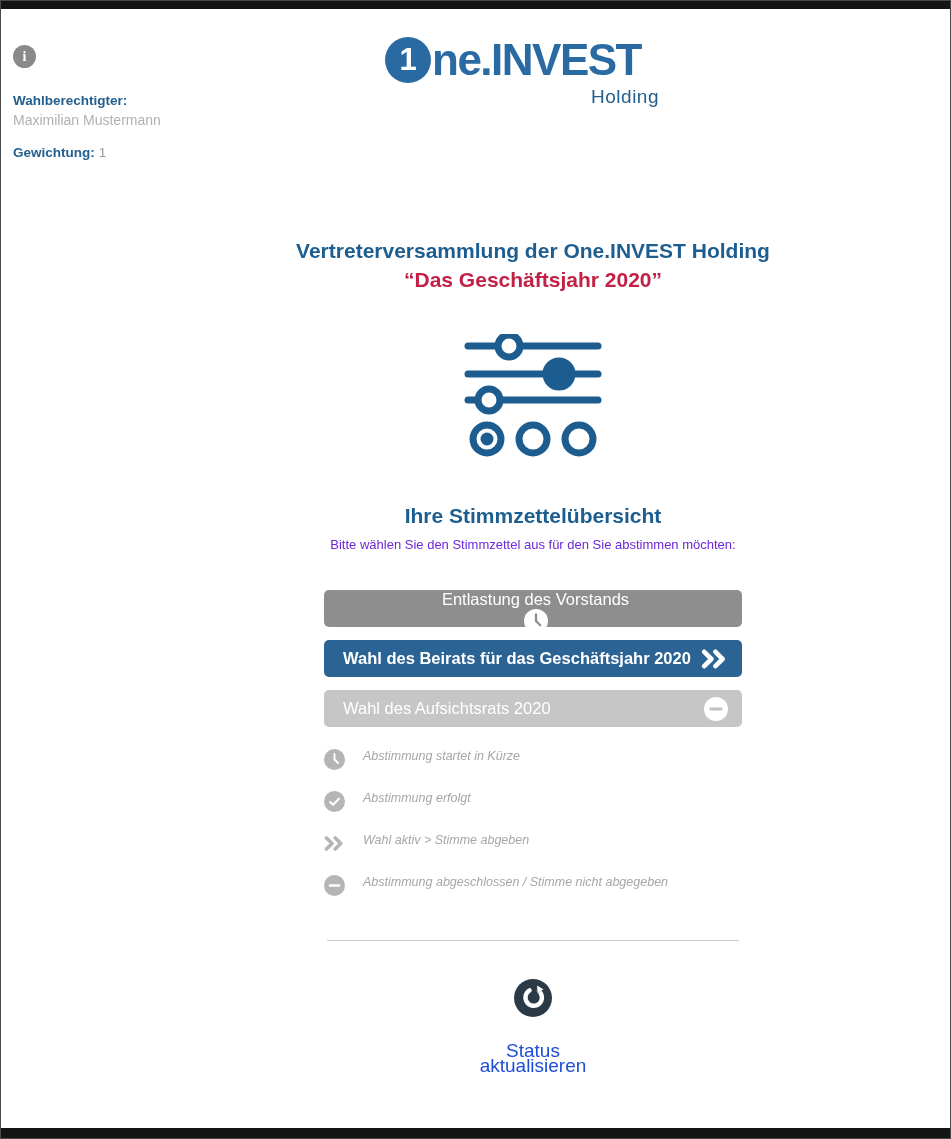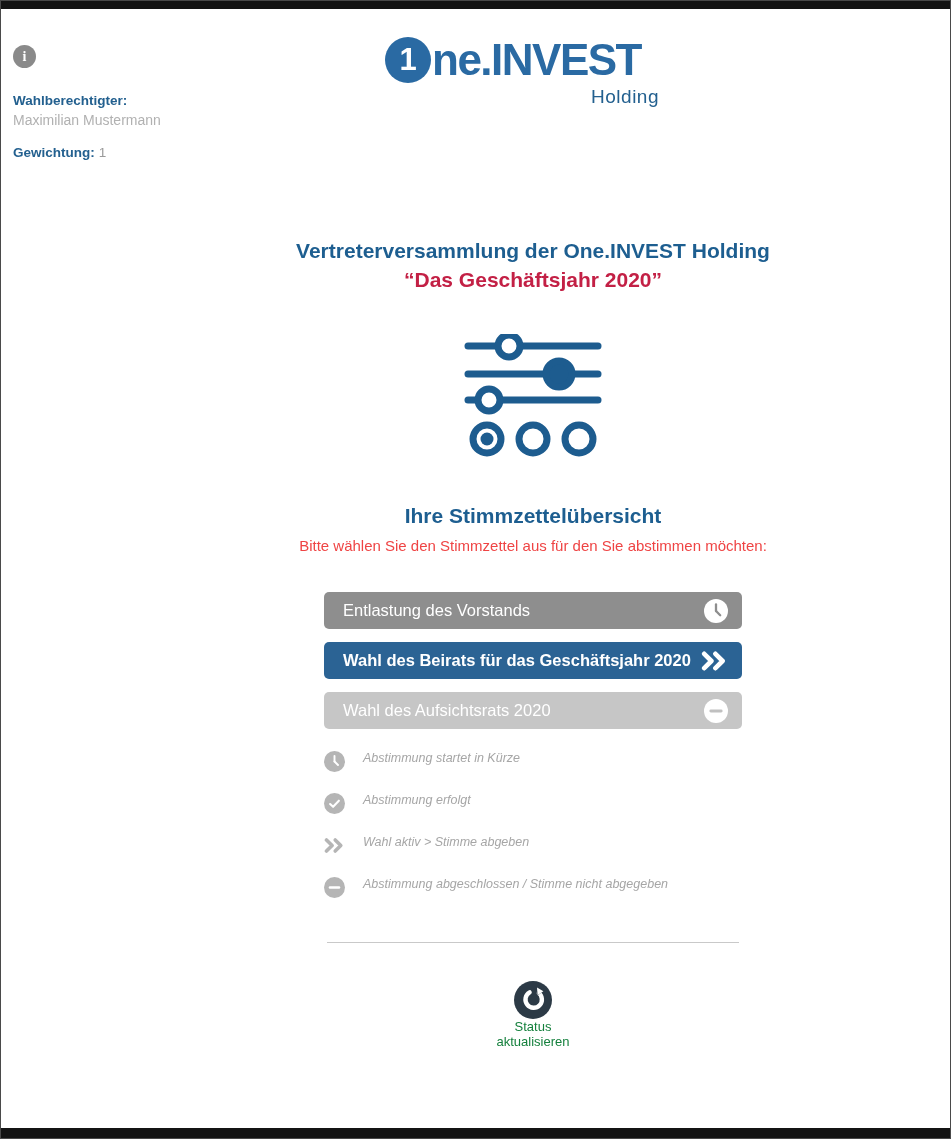--- a/index.html
+++ b/index.html
@@ -48,47 +48,47 @@
     text-align: right; font-size: 19px; color: #23608f;
     margin-top: 3px; padding-right: 6px; letter-spacing: 0.5px;
   }
 
   
   .content { position: absolute; left: 212px; top: 0; width: 640px; text-align: center; }
   .page-title { margin-top: 238px; font-size: 21px; font-weight: bold; color: #1d5e90; }
   .page-subtitle { margin-top: 5px; font-size: 21px; font-weight: bold; color: #c32045; }
   .sliders-wrap { margin-top: 42px; height: 126px; }
   .section-heading { margin-top: 44px; font-size: 21px; font-weight: bold; color: #1d5e90; }
-  .instruction { margin-top: 9px; font-size: 15px; color: #ef4444; }
+  .instruction { margin-top: 9px; font-size: 13px; color: #6d28d9; }
 
   .ballot-stack { width: 418px; margin: 38px auto 0 auto; }
   .ballot-btn {
     width: 100%; height: 37px; border: none; border-radius: 5px;
     display: flex; align-items: center; justify-content: space-between;
     padding: 0 14px 0 19px; margin-bottom: 13px;
     color: #fff; font-size: 16.5px; font-family: "Liberation Sans", sans-serif;
     cursor: pointer; text-align: left;
   }
   .ballot-btn .lbl { white-space: nowrap; }
-  .status-pending { background: #8e8e8e; }
+  .status-pending { background: #8e8e8e; flex-direction: column; }
   .status-voted   { background: #17993d; }
   .status-active  { background: #2b6394; font-weight: bold; }
   .status-closed  { background: #c6c6c6; }
   .ballot-icon { flex: 0 0 auto; display: flex; align-items: center; }
 
   .legend { width: 418px; margin: 22px auto 0 auto; text-align: left; }
   .legend-row { display: flex; align-items: flex-start; margin-bottom: 21px; height: 21px; }
   .legend-ic { width: 21px; height: 21px; flex: 0 0 auto; display: flex; align-items: center; }
   .legend-txt { margin-left: 18px; font-size: 12.5px; font-style: italic; color: #a6a6a6; }
 
   .divider { width: 412px; margin: 44px auto 0 auto; border-top: 1px solid #c9c9c9; height: 0; }
 
   .refresh-block { margin: 38px auto 0 auto; width: 160px; cursor: pointer; }
   .refresh-circle { display: flex; justify-content: center; }
-  .refresh-label { margin-top: 0; font-size: 13px; color: #15803d; line-height: 15px; }
+  .refresh-label { margin-top: 26px; font-size: 19px; color: #1d4ed8; line-height: 15px; }
 </style>
 </head>
 <body>
 
 <div class="page">
   <div class="top-bar"></div>
 
   <div class="voter-block">
     <div class="info-btn">
       <span>i</span>

